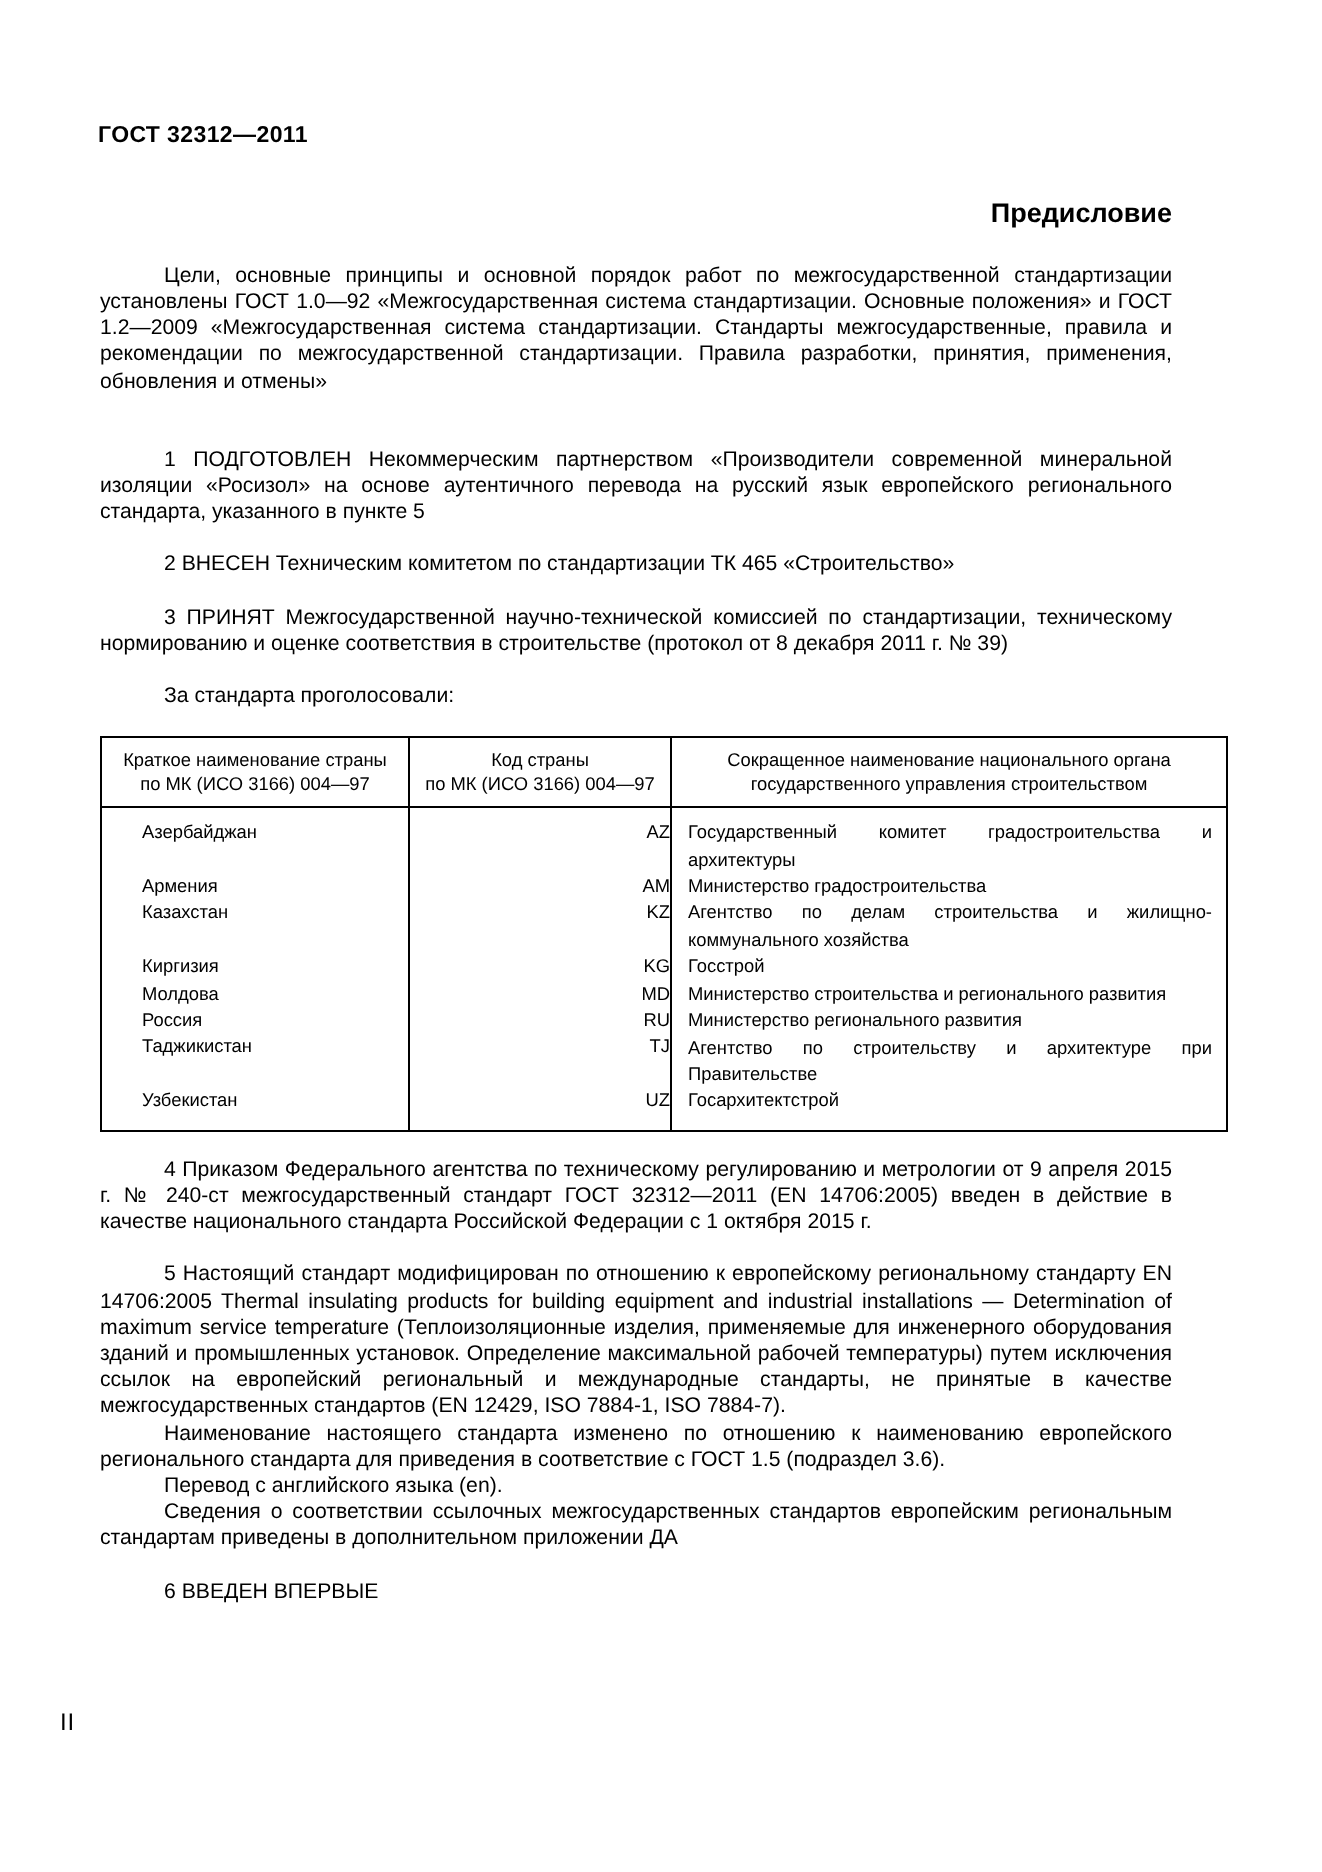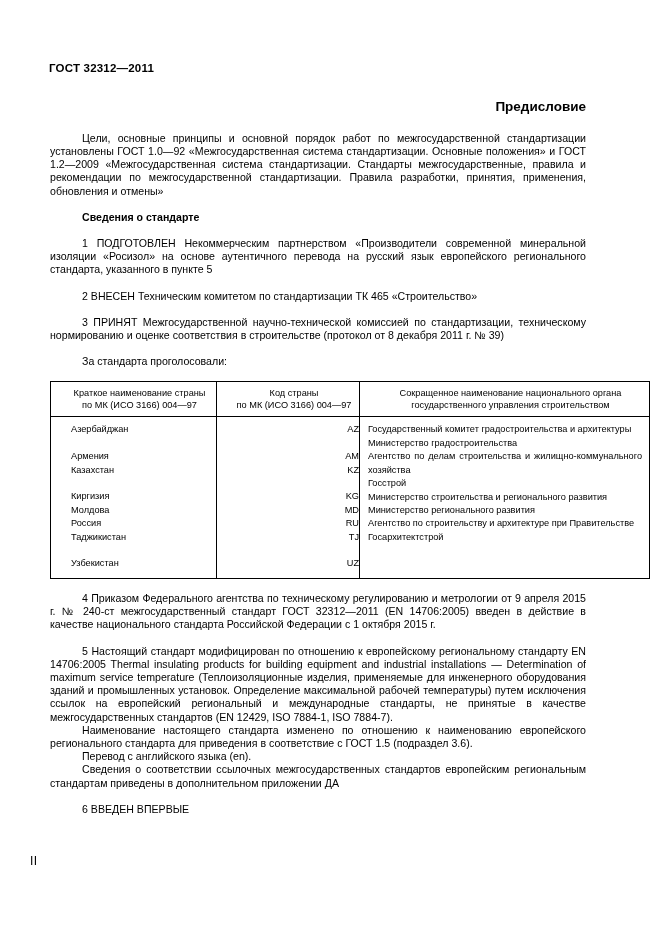--- a/index.html
+++ b/index.html
@@ -65,21 +65,21 @@
   }
   table.countries td, table.countries th {
     border: 1px solid #000000;
     padding: 0;
     vertical-align: top;
   }
   table.countries thead th {
     text-align: center;
     font-weight: normal;
     line-height: 12px;
-    padding: 5px 4px 5px 16px;
+    padding: 5px 4px 5px 4px;
     border-bottom-width: 1.6px;
   }
   .col1 { width: 145px; }
   .col2 { width: 122px; }
   .col3 { width: 269px; }
   .cellbox {
     padding: 6px 0 7px 0;
   }
   .c-name {
     padding-left: 20px;
@@ -114,21 +114,20 @@
     <div class="doc-header">ГОСТ 32312—2011</div>
 
     <div class="doc-title">Предисловие</div>
 
     <div class="gap-lg"></div>
 
     <p class="body-par">Цели, основные принципы и основной порядок работ по межгосударственной стандартизации установлены ГОСТ 1.0—92 «Межгосударственная система стандартизации. Основные положения» и ГОСТ 1.2—2009 «Межгосударственная система стандартизации. Стандарты межгосударственные, правила и рекомендации по межгосударственной стандартизации. Правила разработки, принятия, применения, обновления и отмены»</p>
 
     <div class="gap-md"></div>
 
-    <p class="sub-head">Сведения о стандарте</p>
 
     <div class="gap-md"></div>
 
     <p class="body-par">1  ПОДГОТОВЛЕН Некоммерческим партнерством «Производители современной минеральной изоляции «Росизол» на основе аутентичного перевода на русский язык европейского регионального стандарта, указанного в пункте 5</p>
 
     <div class="gap-md"></div>
 
     <p class="body-par">2  ВНЕСЕН Техническим комитетом по стандартизации ТК 465 «Строительство»</p>
 
     <div class="gap-md"></div>

